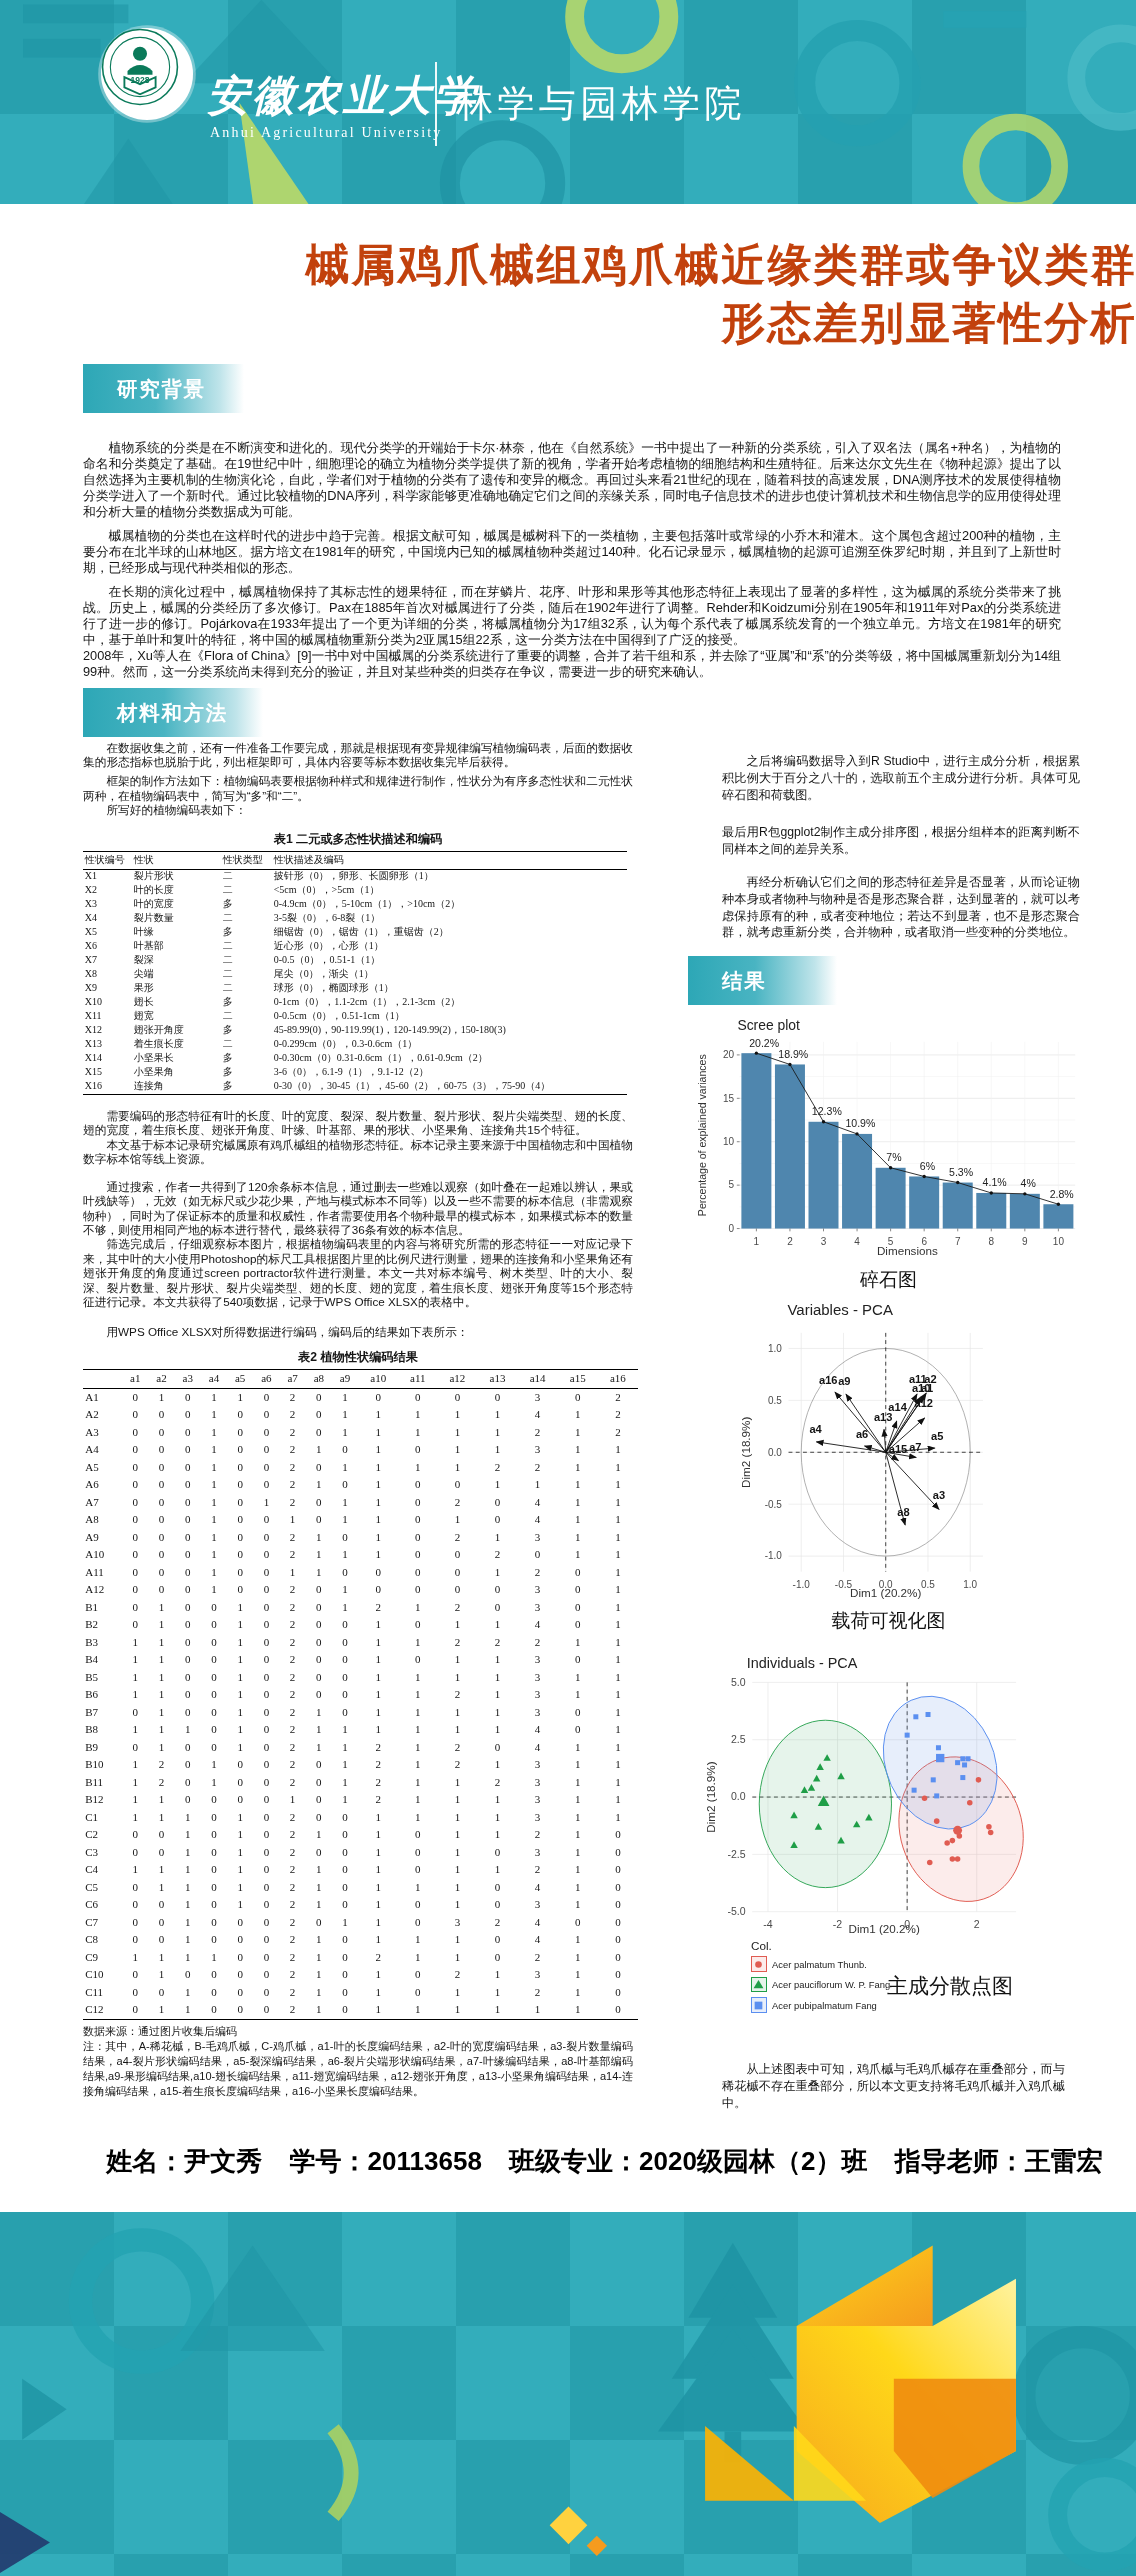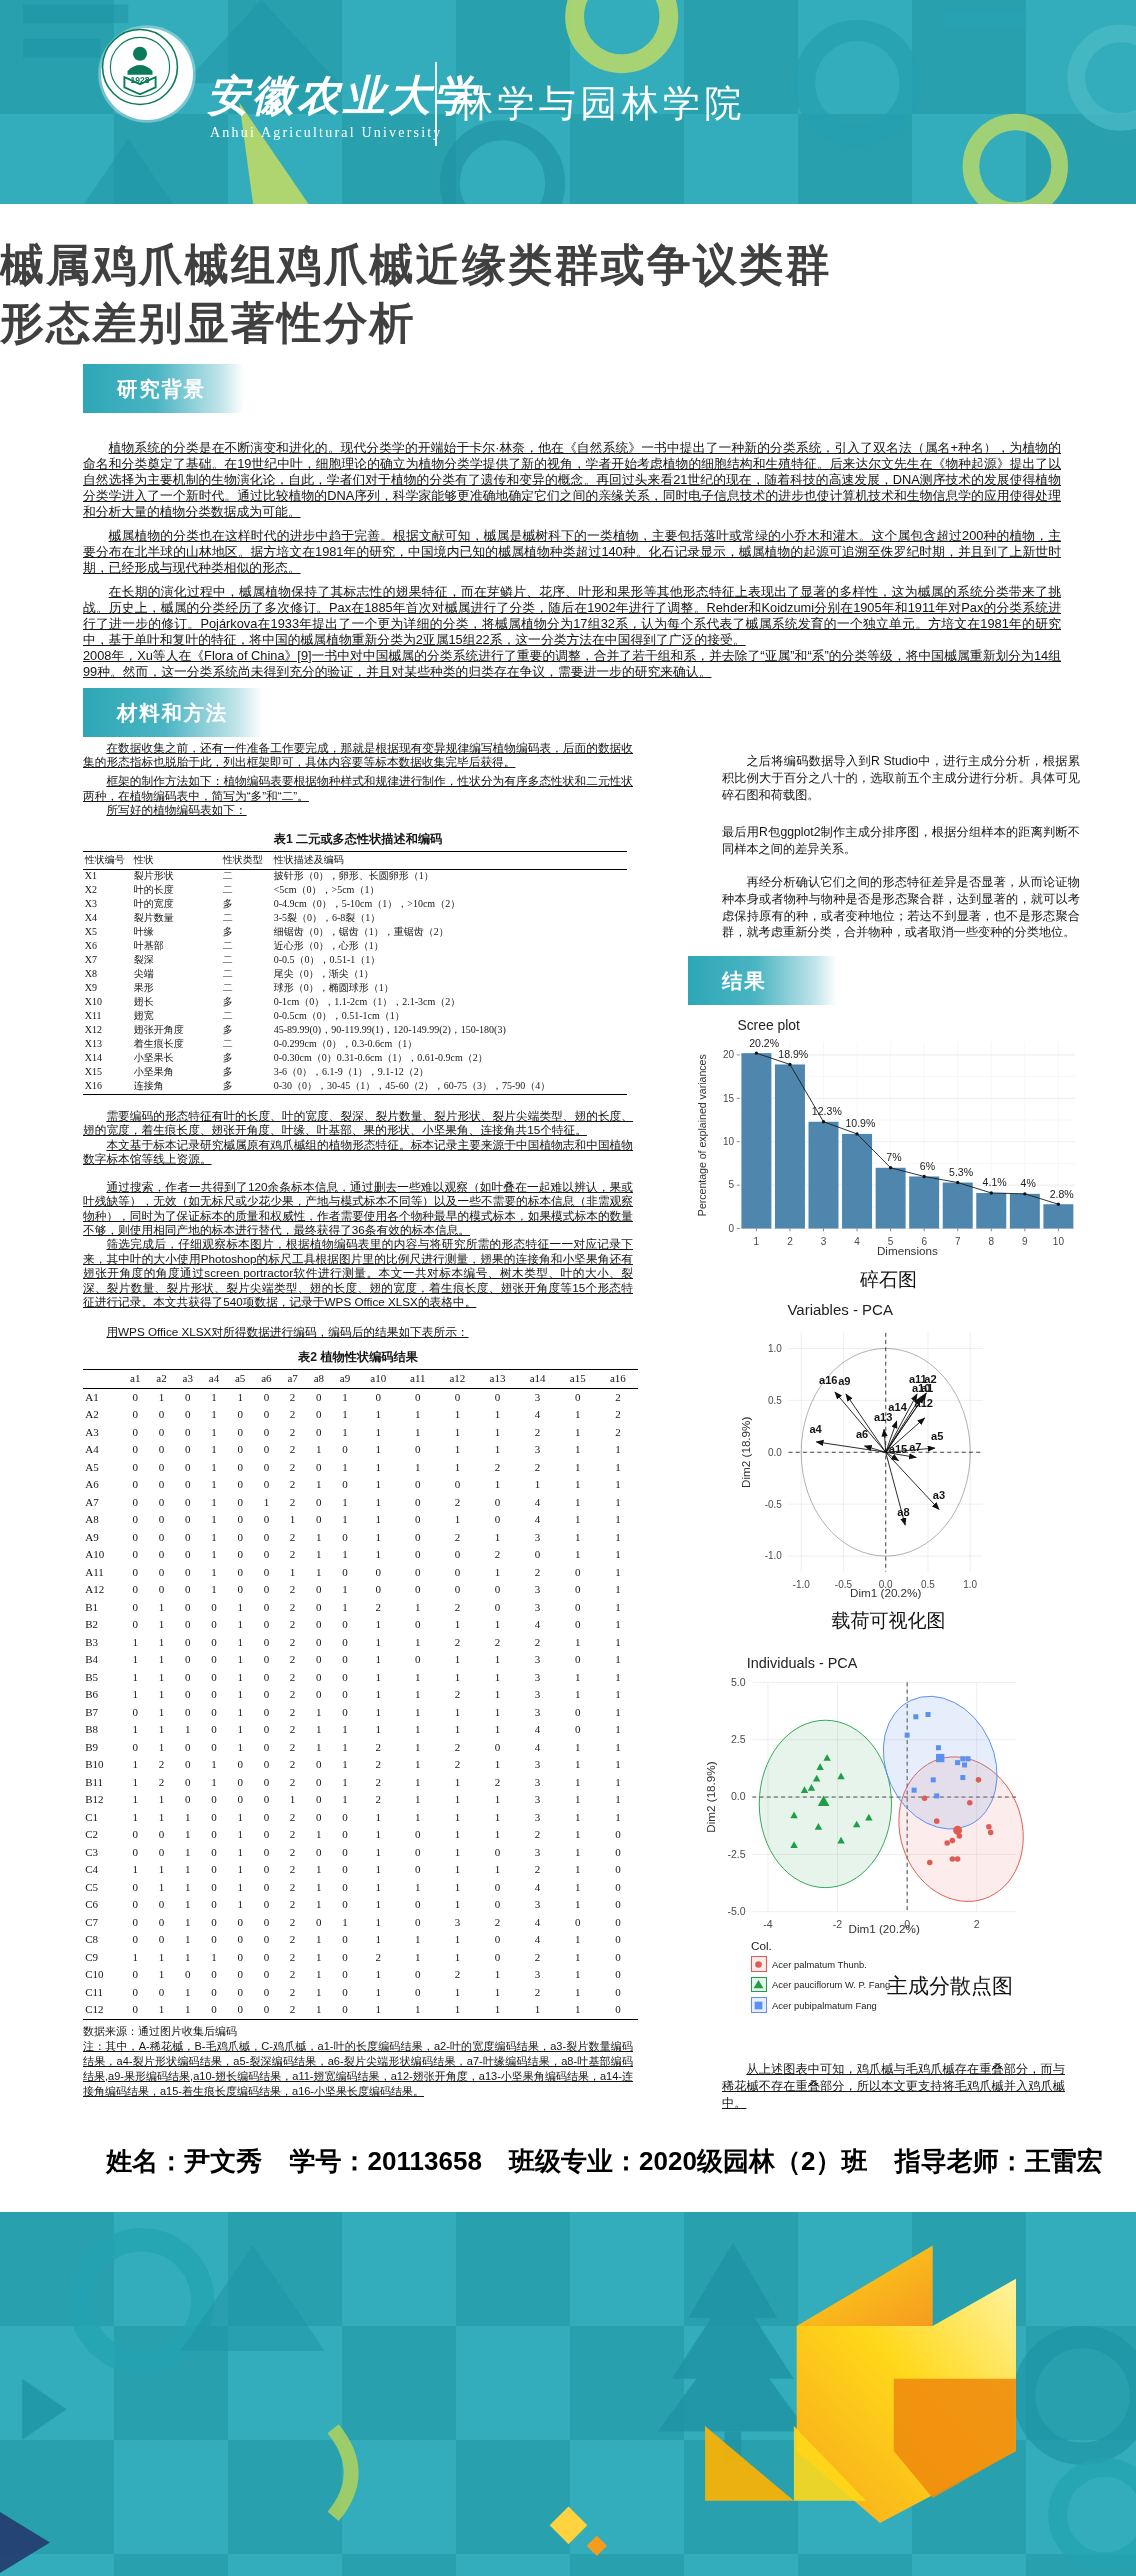--- a/index.html
+++ b/index.html
@@ -16,31 +16,31 @@
   
   #logo{position:absolute;left:101px;top:28px;width:92px;height:92px;border-radius:50%;
         background:#ffffff;box-shadow:0 0 0 2.8px rgba(255,255,255,.35);display:flex;align-items:center;justify-content:center;}
   #univ-cn{position:absolute;left:207px;top:68px;font-size:42px;font-weight:700;color:#ffffff;
            font-family:"Liberation Serif",serif;font-style:italic;letter-spacing:3.3px;white-space:nowrap;}
   #univ-en{position:absolute;left:210px;top:125px;font-size:14px;color:#ffffff;
            font-family:"Liberation Serif",serif;letter-spacing:2.2px;white-space:nowrap;}
   #banner-divider{position:absolute;left:435px;top:62px;width:1.7px;height:84px;background:rgba(255,255,255,.92);}
   #college-cn{position:absolute;left:456px;top:79px;font-size:37px;font-weight:400;color:#ffffff;letter-spacing:4.4px;white-space:nowrap;}
   
-  #poster-title{position:absolute;left:0;top:236px;width:1137px;text-align:left;
-                font-size:44px;line-height:58px;font-weight:700;color:#404040;letter-spacing:2.2px;}
+  #poster-title{position:absolute;left:0;top:236px;width:1137px;text-align:right;
+                font-size:44px;line-height:58px;font-weight:700;color:#c2410c;letter-spacing:2.2px;}
   
   .sec-box{position:absolute;height:49px;display:flex;align-items:center;padding-left:34px;box-sizing:border-box;
            background:linear-gradient(90deg,#2da7b6 0%,#49b4c2 45%,#bfe4ea 85%,#ffffff 100%);
            color:#ffffff;font-size:20.5px;font-weight:700;letter-spacing:1.7px;}
   #sec-bg{left:83px;top:364px;width:161px;}
   #sec-mm{left:83px;top:688px;width:180px;}
   #sec-res{left:688px;top:956px;width:149px;}
   
-  .para{text-align:justify;text-decoration:underline;}
+  .para{text-align:justify;}
   .indent{text-indent:2em;}
   #bg-text{position:absolute;left:83px;top:440px;width:978px;font-size:12.8px;line-height:16px;}
   #bg-text p{margin:0 0 7.8px 0;}
   #col-left{position:absolute;left:83px;top:741px;width:550px;font-size:11.7px;line-height:14.4px;}
   #col-left p{margin:0;}
   .r-para{position:absolute;width:358px;font-size:12.2px;line-height:16.7px;text-align:justify;margin-left:20px;}
   #r-p1{left:702px;top:741px;}
   #r-p2{left:702px;top:812px;}
   #r-p3{left:702px;top:862px;}
   

